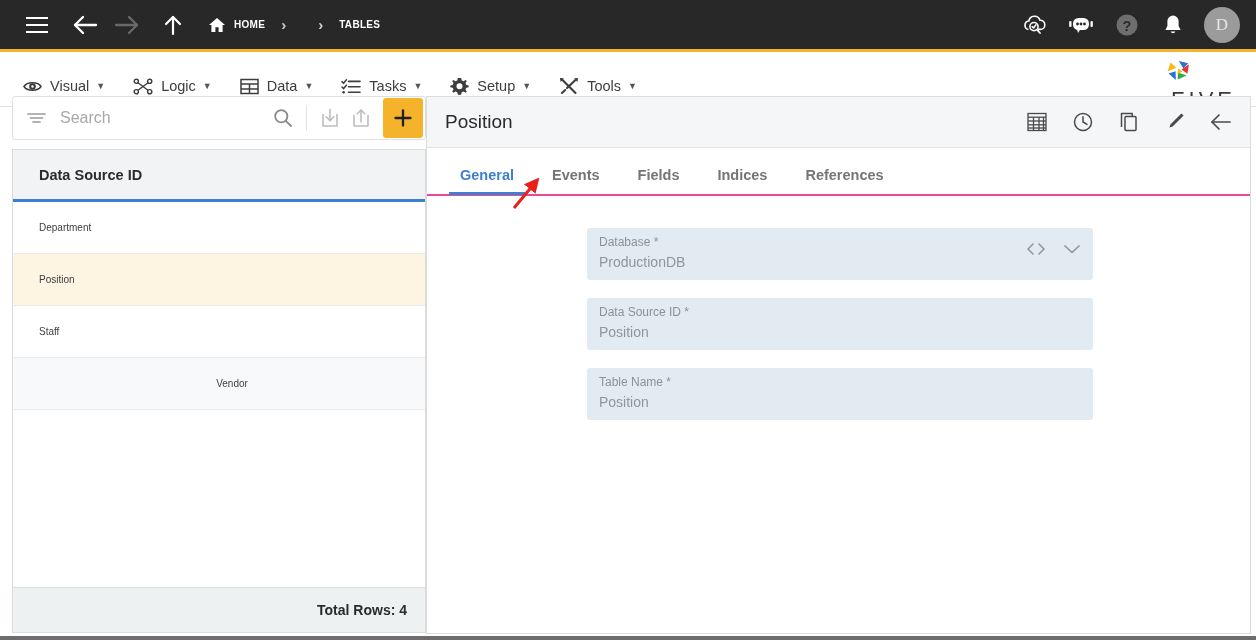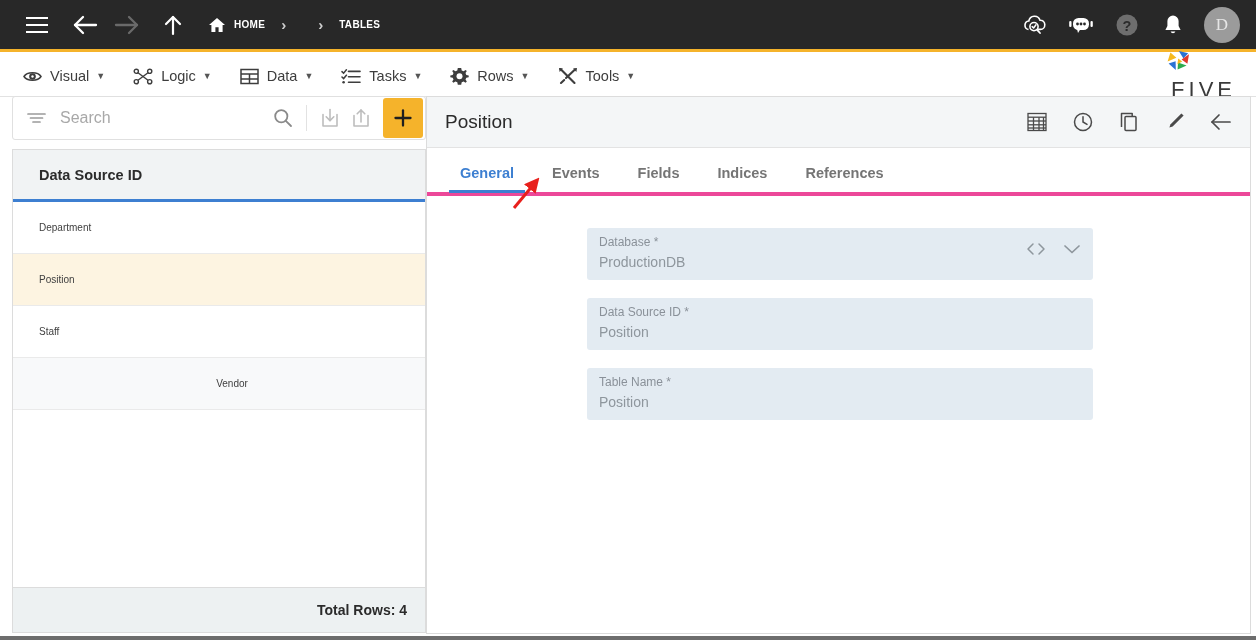--- a/index.html
+++ b/index.html
@@ -40,21 +40,21 @@
   .tb-right .tb-icon { margin-left:12px; }
   .avatar {
     width:36px; height:36px; border-radius:50%; background:#9b9b9b;
     display:flex; align-items:center; justify-content:center;
     color:#e6e6e6; font-size:17px; margin-left:14px;
     font-family:"Liberation Serif", serif;
   }
 
   
   .menubar {
-    position:absolute; top:56px; left:0; width:1256px; height:41px;
+    position:absolute; top:66px; left:0; width:1256px; height:41px;
     background:#ffffff; display:flex; align-items:center;
     border-bottom:1px solid #e2e2e2;
   }
   .menu-item {
     display:flex; align-items:center; height:41px;
     padding:0 9px; margin-left:10px; cursor:pointer;
     color:#3d3d3d; font-size:14.5px;
   }
   .menu-item:first-child { margin-left:14px; }
   .menu-item .mi-ico { margin-right:8px; display:flex; align-items:center; color:#3d3d3d; }
@@ -130,21 +130,21 @@
   .panel-title { font-size:19px; color:#2b2b2b; }
   .ph-icons { margin-left:auto; display:flex; align-items:center; }
   .ph-ico {
     width:30px; height:30px; margin-left:16px;
     display:flex; align-items:center; justify-content:center;
     color:#555; cursor:pointer;
   }
 
   .tabs {
     height:48px; display:flex; align-items:flex-end;
-    border-bottom:4px solid #ec4899; padding-left:22px;
+    border-bottom:2px solid #ec4899; padding-left:22px;
   }
   .tab {
     font-size:14.5px; font-weight:bold; color:#757575;
     padding:0 11px 11px 11px; margin-right:16px; cursor:pointer;
     position:relative;
   }
   .tab.active { color:#3d7fd1; }
   .tab.active:after {
     content:""; position:absolute; left:0; right:0; bottom:-1px;
     height:3px; background:#3d7fd1;
@@ -334,21 +334,21 @@
       <span class="caret">▼</span>
     </div>
 
     <div class="menu-item">
       <span class="mi-ico">
         <svg width="19" height="19" viewBox="0 0 19 19">
           <path fill="#3d3d3d" d="M9.5 1 L11.2 1 L11.7 3.4 L13.6 4.2 L15.6 2.9 L16.8 4.1 L15.5 6.1 L16.3 8 L18.7 8.5 L18.7 10.2 L16.3 10.7 L15.5 12.6 L16.8 14.6 L15.6 15.8 L13.6 14.5 L11.7 15.3 L11.2 17.7 L9.5 17.7 L7.8 17.7 L7.3 15.3 L5.4 14.5 L3.4 15.8 L2.2 14.6 L3.5 12.6 L2.7 10.7 L0.3 10.2 L0.3 8.5 L2.7 8 L3.5 6.1 L2.2 4.1 L3.4 2.9 L5.4 4.2 L7.3 3.4 L7.8 1 Z"></path>
           <circle cx="9.5" cy="9.35" r="3" fill="#fff"></circle>
         </svg>
       </span>
-      <span>Rows</span>
+      <span>Setup</span>
       <span class="caret">▼</span>
     </div>
 
     <div class="menu-item">
       <span class="mi-ico">
         <svg width="20" height="18" viewBox="0 0 20 18">
             <g stroke="#3d3d3d" stroke-width="2.1" fill="none" stroke-linecap="round">
           <line x1="2.5" y1="2" x2="16.5" y2="16"></line>
           <line x1="17" y1="2.4" x2="8" y2="11"></line>
           <line x1="6.2" y1="13" x2="3" y2="16"></line>

